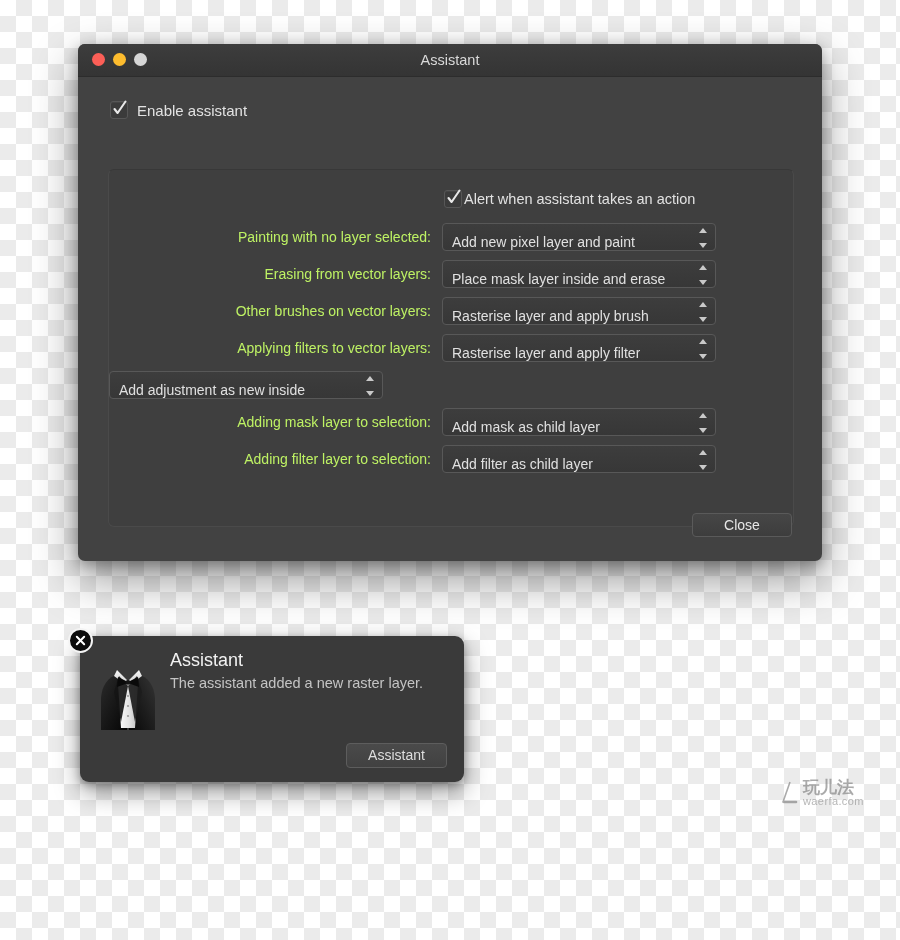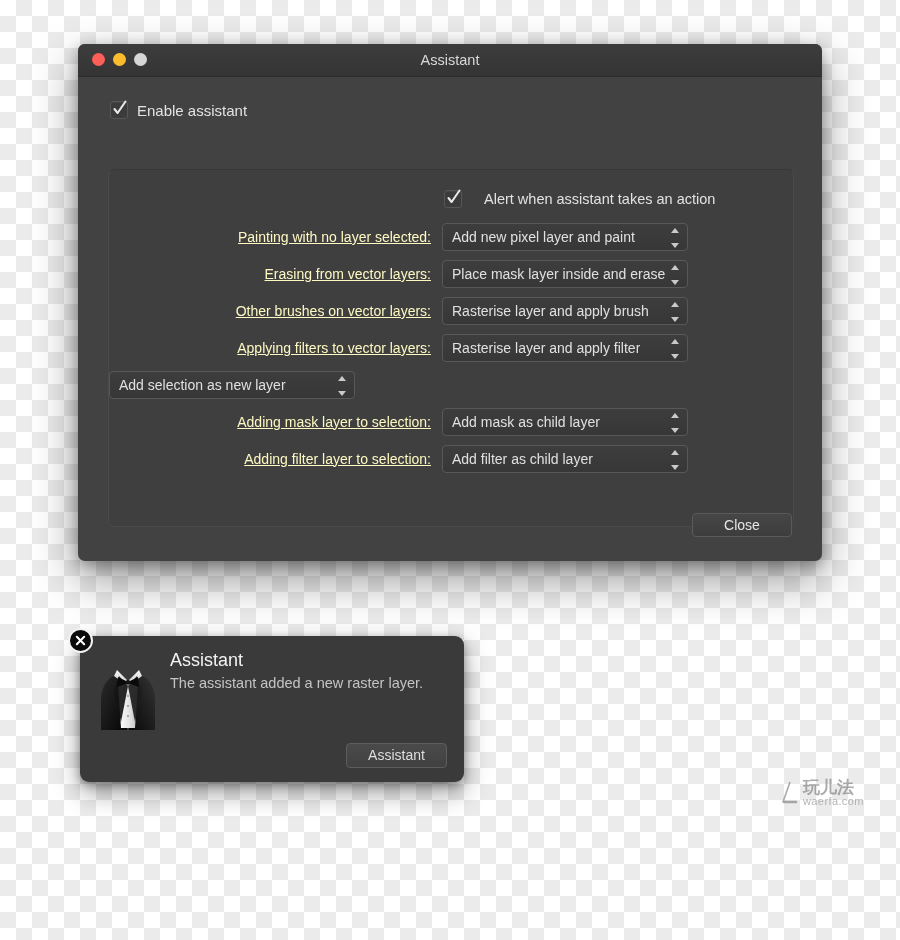--- a/index.html
+++ b/index.html
@@ -109,21 +109,21 @@
     border: 1px solid #4a4a4a;
     border-top-color: #383838;
   }
 
   .alert-row {
     position: absolute;
     left: 335px;
     top: 20px;
     display: flex;
     align-items: center;
-    gap: 22px;
+    gap: 2px;
   }
   .alert-row .cb-label {
     color: #e2e2e2;
     font-size: 14.5px;
   }
 
   .form-rows {
     position: absolute;
     left: 0;
     top: 48px;
@@ -133,35 +133,34 @@
     display: flex;
     align-items: center;
     height: 37px;
     margin-bottom: 0px;
   }
   .row-label {
     width: 333px;
     text-align: right;
     padding-right: 11px;
     box-sizing: border-box;
-    color: #fef9c3;
+    color: #bef264;
     font-size: 14px;
     white-space: nowrap;
-    text-decoration: underline;
   }
   .select {
     position: relative;
-    width: 246px;
+    width: 274px;
     height: 28px;
     border-radius: 4px;
     background: linear-gradient(to bottom, #3d3d3d 0%, #373737 100%);
     border: 1px solid #585858;
     box-sizing: border-box;
     display: flex;
-    align-items: center;
+    align-items: flex-end;
   }
   .select-value {
     padding-left: 9px;
     color: #e0e0e0;
     font-size: 14px;
     white-space: nowrap;
     overflow: hidden;
   }
   .stepper {
     position: absolute;
@@ -373,21 +372,21 @@
             <span class="select-value">Rasterise layer and apply filter</span>
             <span class="stepper">
               <span class="arrow-up"></span>
               <span class="arrow-dn"></span>
             </span>
           </div>
         </div>
 
         <div class="form-row">
           <div class="select">
-            <span class="select-value">Add selection as new layer</span>
+            <span class="select-value">Add adjustment as new inside</span>
             <span class="stepper">
               <span class="arrow-up"></span>
               <span class="arrow-dn"></span>
             </span>
           </div>
         </div>
 
         <div class="form-row">
           <div class="row-label">Adding mask layer to selection:</div>
           <div class="select">

